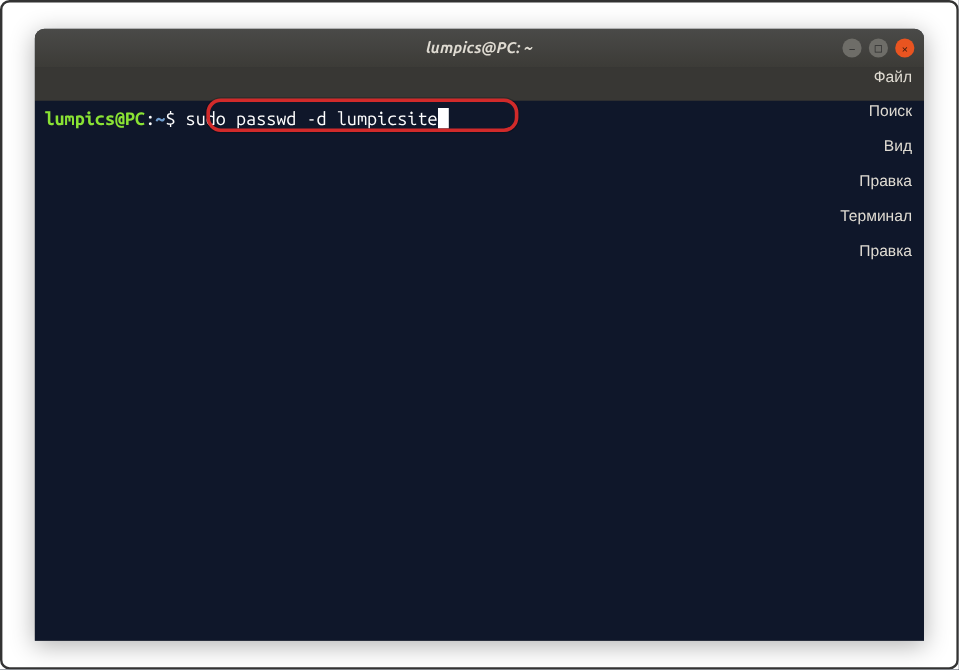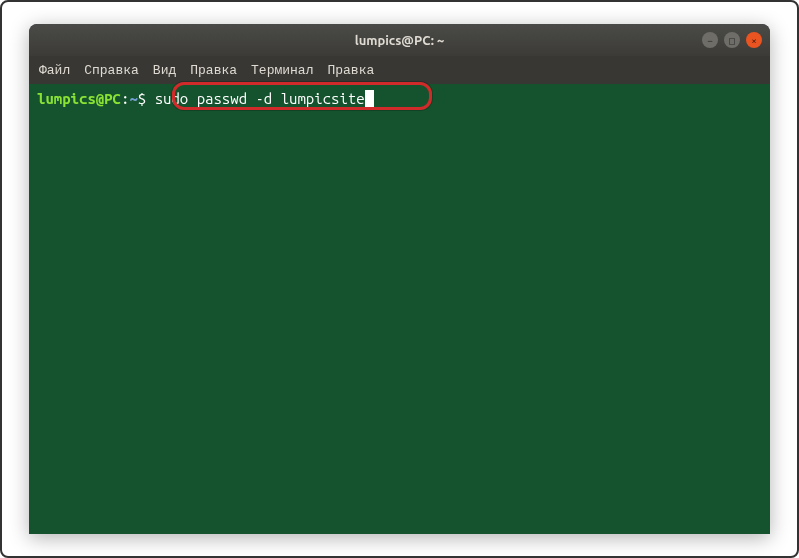--- a/index.html
+++ b/index.html
@@ -47,20 +47,21 @@
       justify-content: center;
       position: relative;
       border-radius: 8px 8px 0 0;
     }
     
     .title-text {
       color: #dfdbd2;
       font-family: "Ubuntu", sans-serif;
       font-size: 13px;
       font-weight: bold;
+      font-style: italic;
     }
     
     .window-controls {
       position: absolute;
       right: 8px;
       top: 50%;
       transform: translateY(-50%);
       display: flex;
       gap: 6px;
     }
@@ -88,35 +89,36 @@
     
     .btn-close {
       background: #e95420;
       color: #3b1a0d;
     }
     
     .menu-bar {
       height: 28px;
       background: #383734;
       display: flex;
-      align-items: center;
+      align-items: flex-end;
       padding: 0 10px;
       gap: 14px;
-      font-family: Liberation Mono, monospace;
+      font-family: Liberation Sans, sans-serif;
+      flex-direction: column;
     }
     
     .menu-item {
       color: #dfdbd2;
       font-size: 13px;
       cursor: pointer;
     }
     
     .terminal-content {
       padding: 4px 8px;
-      background: #14532d;
+      background: #0f172a;
       height: calc(100% - 60px);
       font-size: 15px;
       line-height: 1.4;
     }
     
     .prompt-line {
       display: flex;
       align-items: center;
       white-space: pre;
     }
@@ -179,21 +181,21 @@
         <span>□</span>
       </div>
       <div class="window-btn btn-close">
         <span>×</span>
       </div>
     </div>
   </div>
 
   <div class="menu-bar">
     <span class="menu-item">Файл</span>
-    <span class="menu-item">Справка</span>
+    <span class="menu-item">Поиск</span>
     <span class="menu-item">Вид</span>
     <span class="menu-item">Правка</span>
     <span class="menu-item">Терминал</span>
     <span class="menu-item">Правка</span>
   </div>
 
   <div class="terminal-content">
     <div class="prompt-line">
       <span class="prompt-user">lumpics@PC</span><span class="prompt-colon">:</span><span class="prompt-path">~</span><span class="prompt-dollar">$ </span><span class="command-text">sudo passwd -d lumpicsite</span><span class="cursor-block"></span>
     </div>

